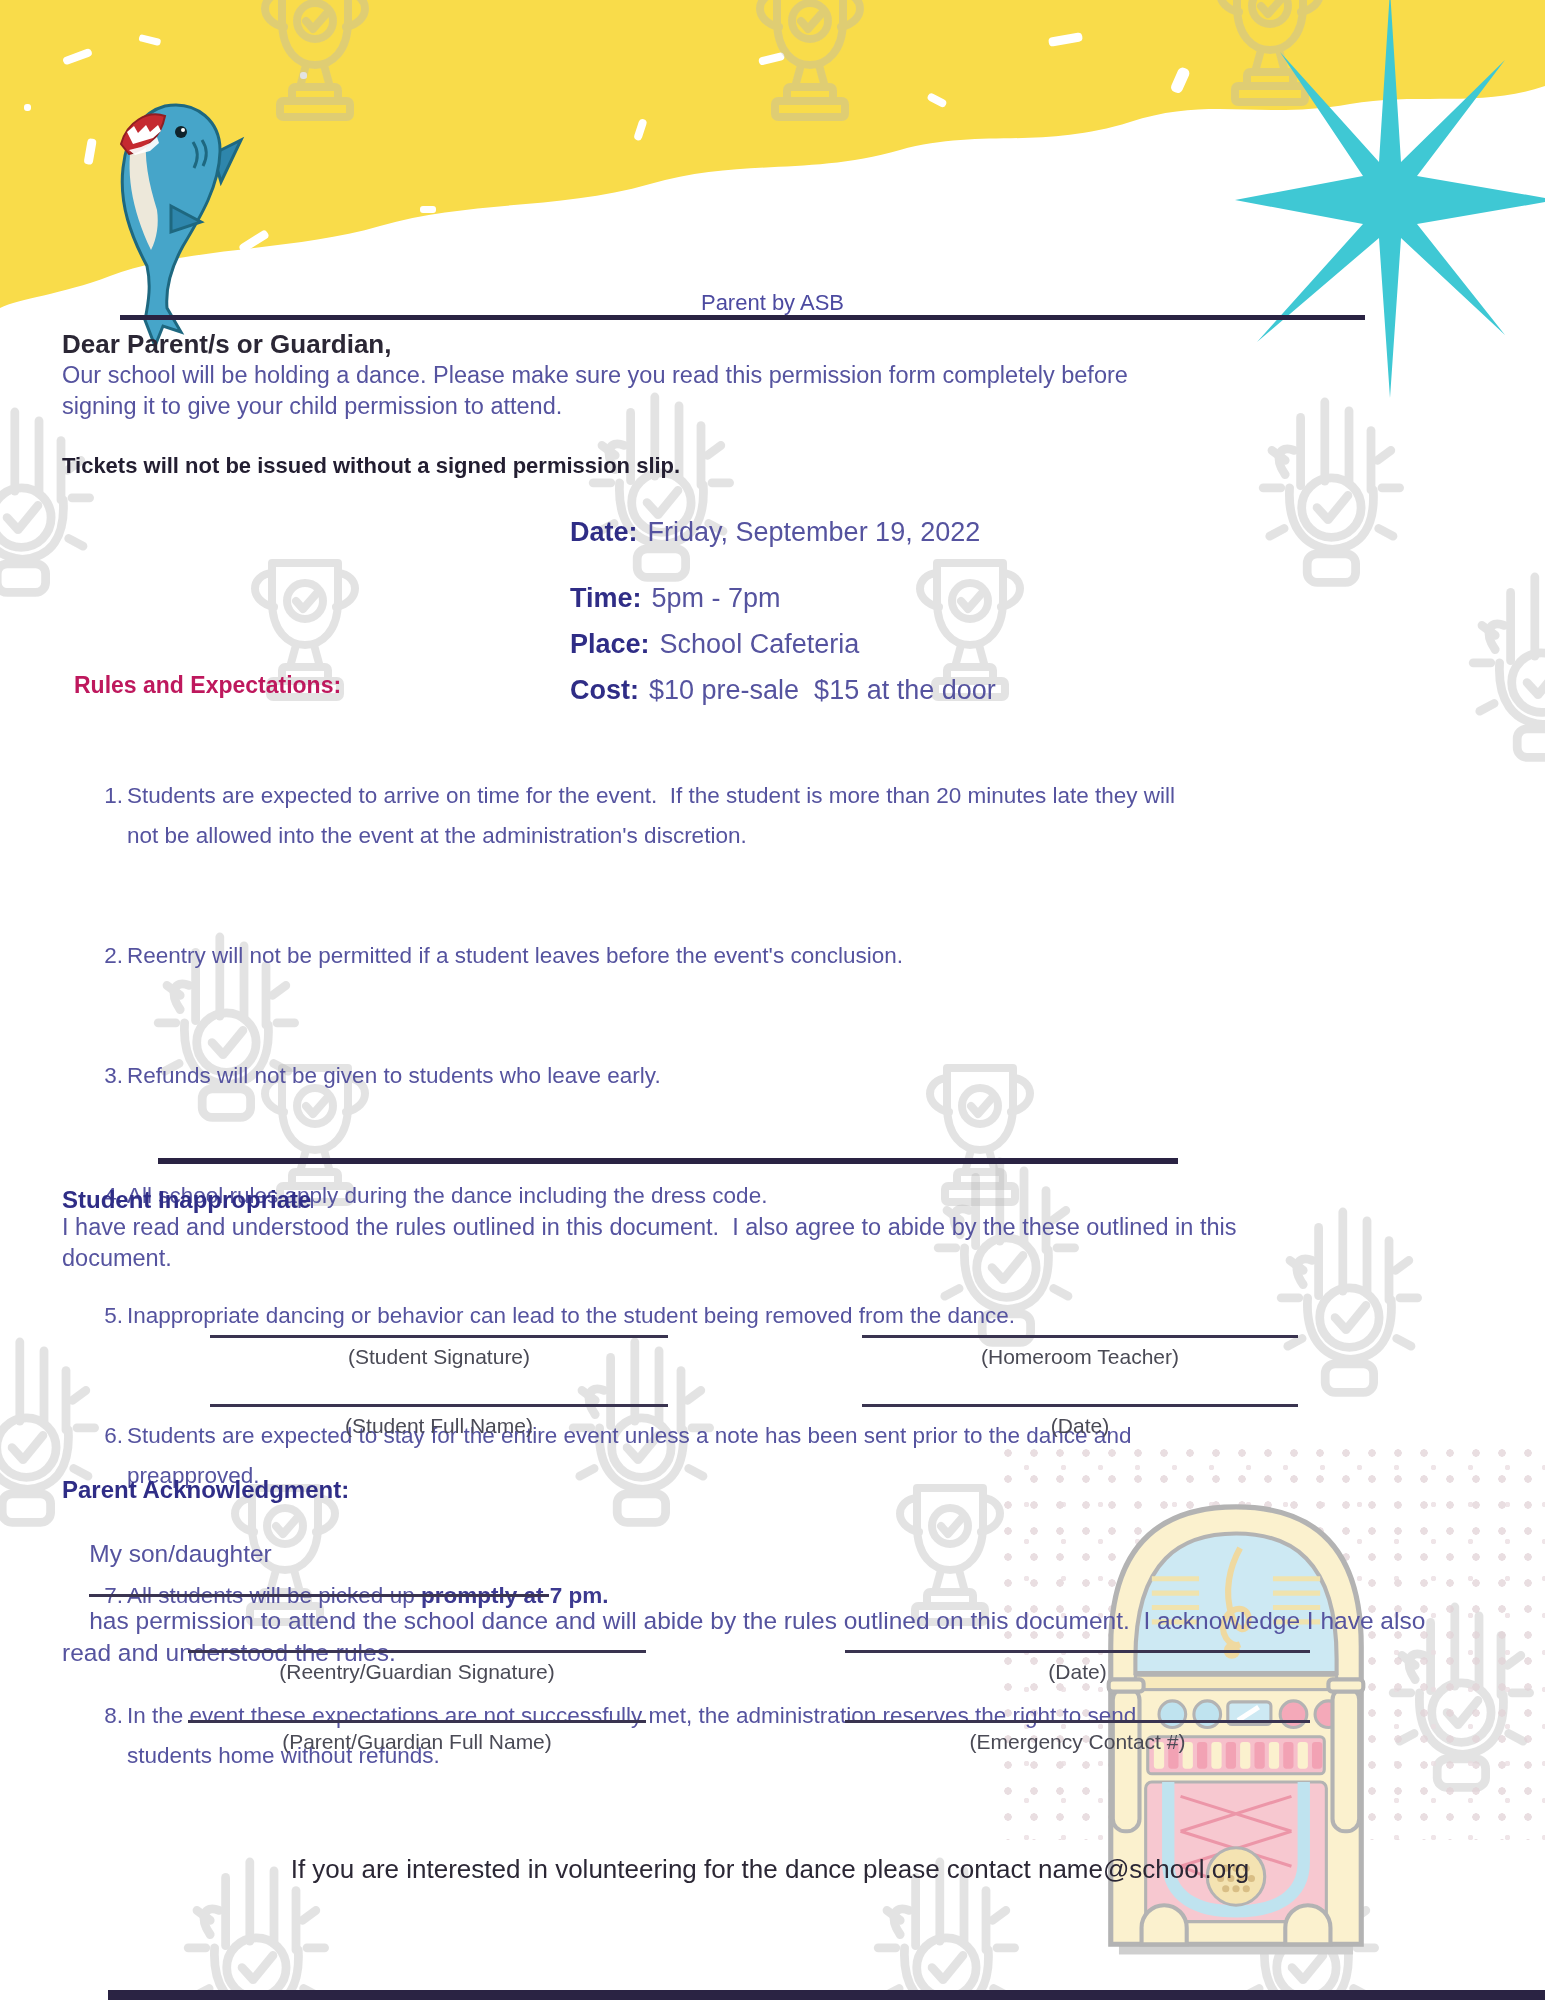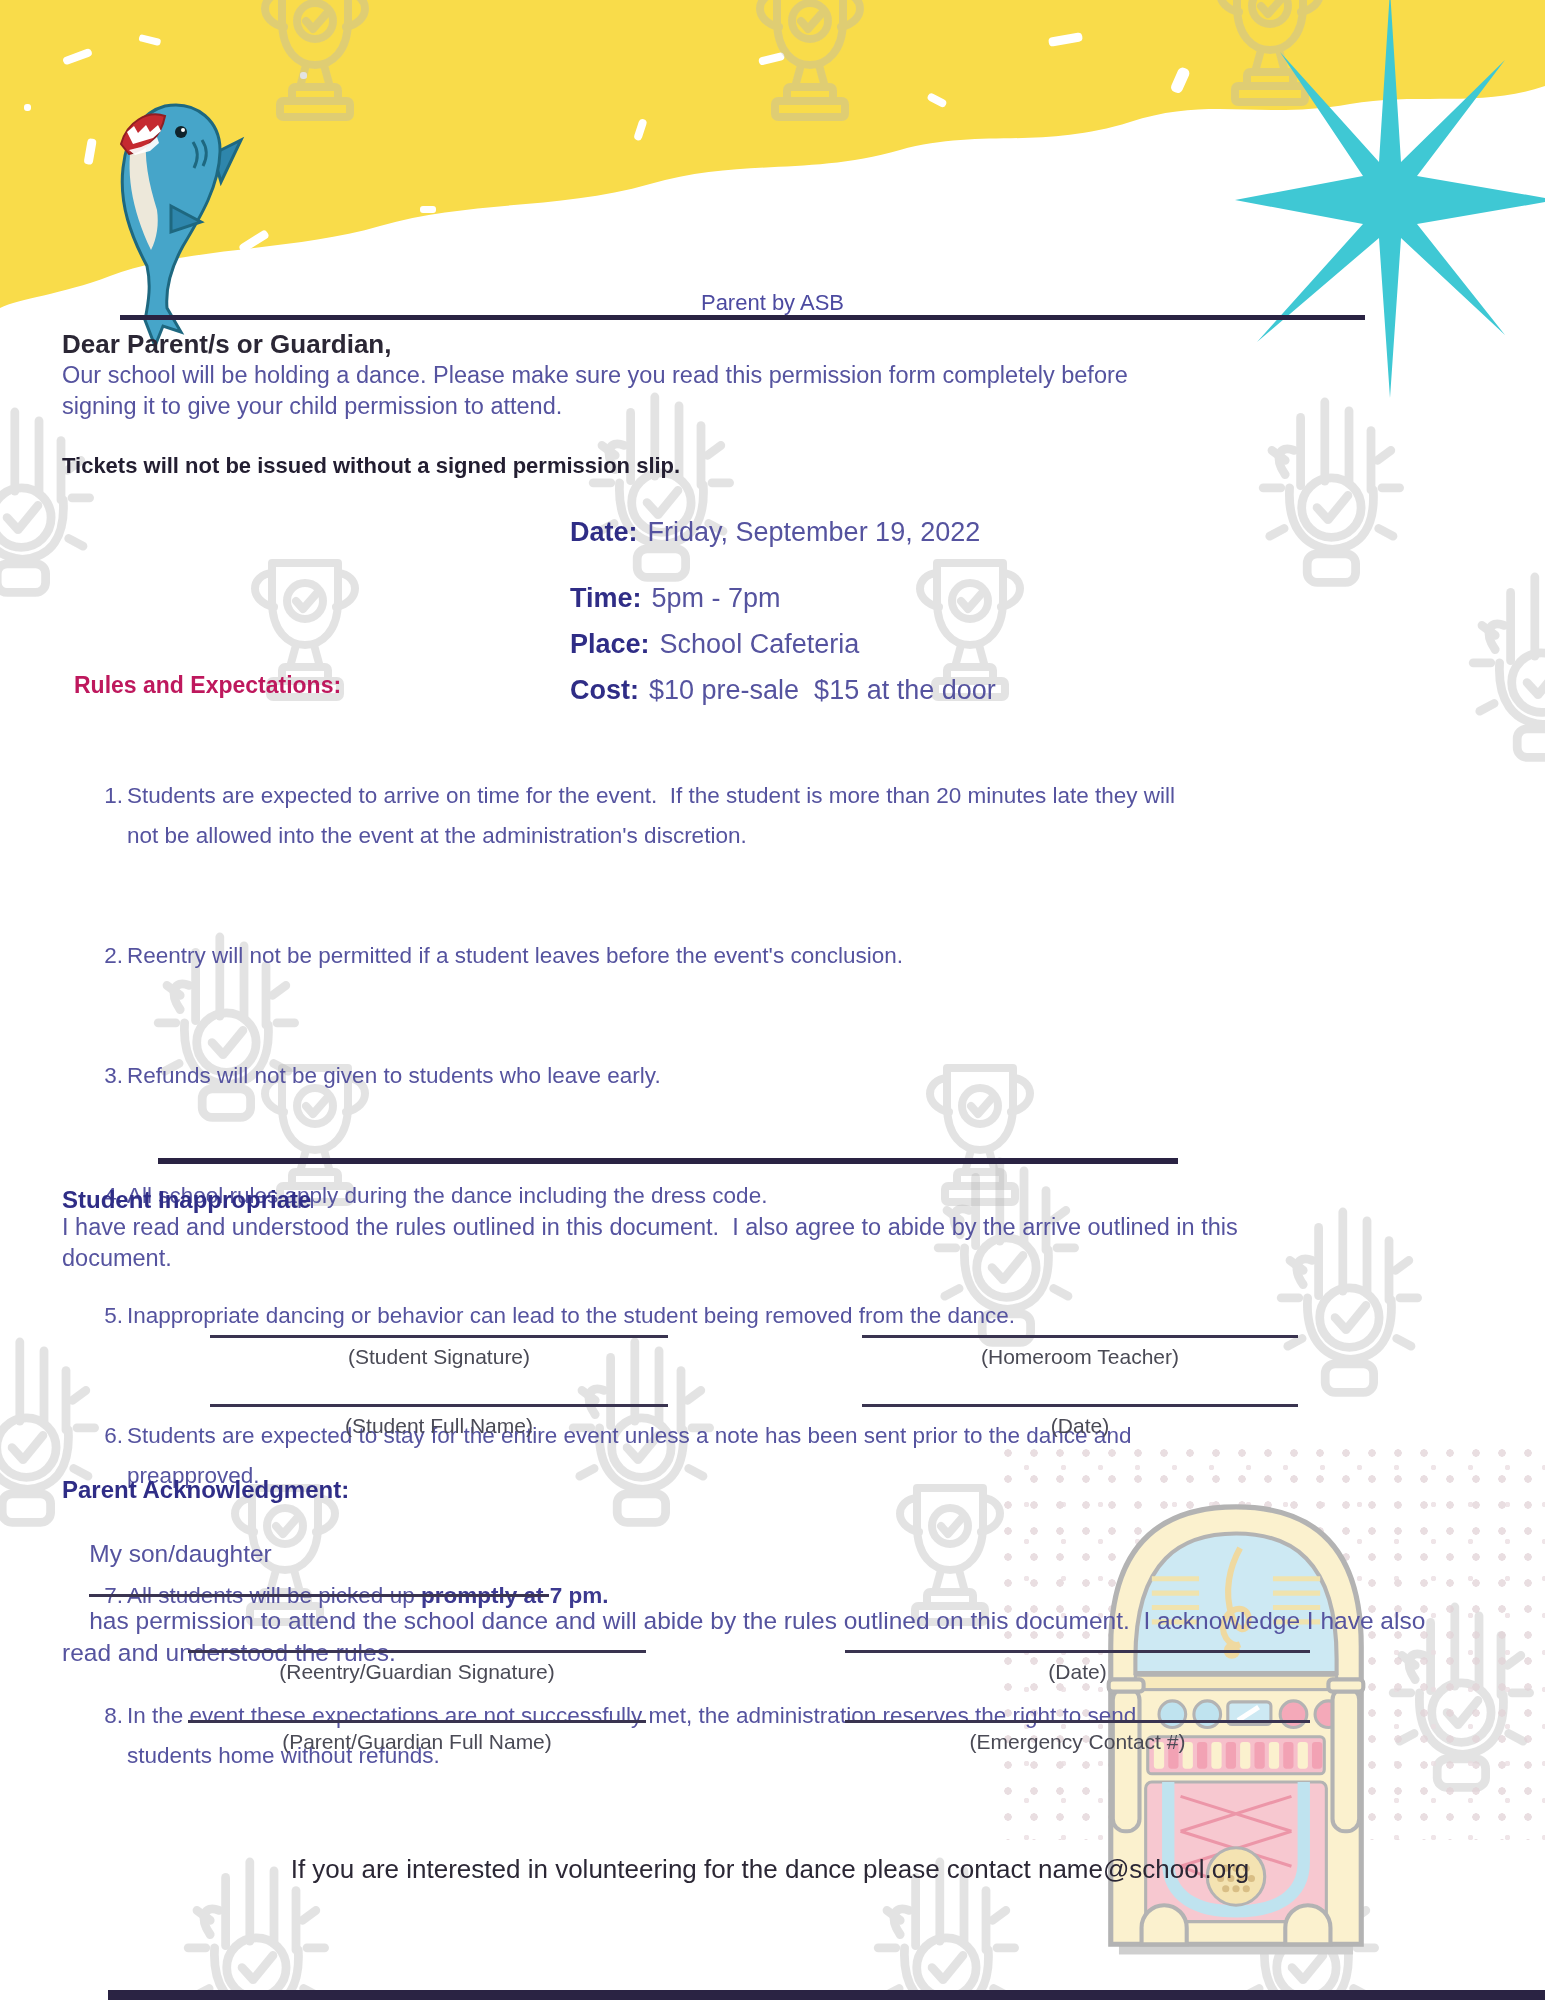--- a/index.html
+++ b/index.html
@@ -501,21 +501,21 @@
     <div class="rule-li"><span class="rule-num">4.</span><span>All school rules apply during the dance including the dress code.</span><span class="rule-bold"></span></div>
     <div class="rule-li"><span class="rule-num">5.</span><span>Inappropriate dancing or behavior can lead to the student being removed from the dance.</span><span class="rule-bold"></span></div>
     <div class="rule-li"><span class="rule-num">6.</span><span>Students are expected to stay for the entire event unless a note has been sent prior to the dance and preapproved.</span><span class="rule-bold"></span></div>
     <div class="rule-li"><span class="rule-num">7.</span><span>All students will be picked up </span><span class="rule-bold">promptly at 7 pm.</span></div>
     <div class="rule-li"><span class="rule-num">8.</span><span>In the event these expectations are not successfully met, the administration reserves the right to send students home without refunds.</span><span class="rule-bold"></span></div>
   </div>
 
   <div class="divider" style="left:158px;top:1158px;width:1020px;height:6px;"></div>
 
   <div class="txt ack-heading" style="left:62px;top:1186px;">Student Inappropriate</div>
-  <div class="txt ack-body" style="left:62px;top:1212px;width:1190px;">I have read and understood the rules outlined in this document.  I also agree to abide by the arrive outlined in this document.</div>
+  <div class="txt ack-body" style="left:62px;top:1212px;width:1190px;">I have read and understood the rules outlined in this document.  I also agree to abide by the these outlined in this document.</div>
 
   <div class="sig-cell" style="left:210px;top:1335px;width:458px;">
     <div class="sig-line"></div>
     <div class="sig-label">(Student Signature)</div>
   </div>
   <div class="sig-cell" style="left:862px;top:1335px;width:436px;">
     <div class="sig-line"></div>
     <div class="sig-label">(Homeroom Teacher)</div>
   </div>
   <div class="sig-cell" style="left:210px;top:1404px;width:458px;">

